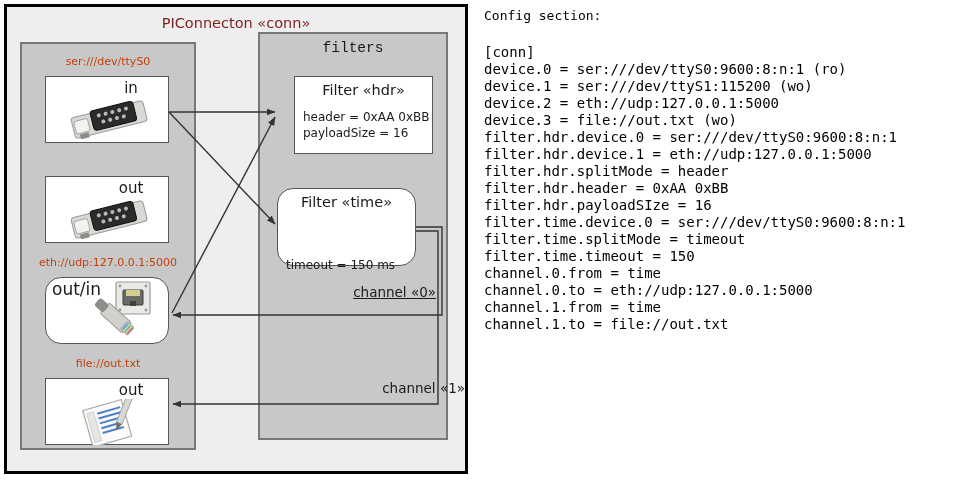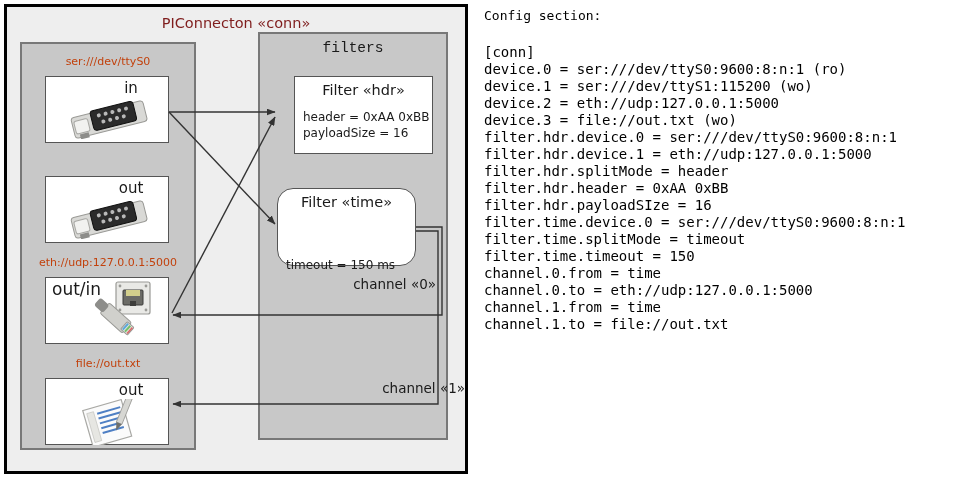--- a/index.html
+++ b/index.html
@@ -115,21 +115,21 @@
           <circle cx="51" cy="21" r="2" fill="#b9b9b9"></circle>
             <circle cx="58" cy="21" r="2" fill="#b9b9b9"></circle>
           <rect x="8" y="14" width="14" height="13" rx="2" fill="#f2f2f0" stroke="#a8a8a4" stroke-width="1"></rect>
           <rect x="11" y="28" width="9" height="5" fill="#8d8d8a"></rect>
         </g>
       </svg>
     </span>
   </div>
 
   <div class="dev-label" style="left:20px;top:256px;width:176px;">eth://udp:127.0.0.1:5000</div>
-  <div class="dev-box" style="left:45px;top:277px;width:124px;height:67px;">
+  <div class="dev-box" style="left:45px;top:277px;width:124px;height:67px;border-radius:16px;">
     <div style="position:absolute;left:6px;top:1px;font-size:17px;color:#1a1a1a;">out/in</div>
     <span class="icon-wrap" style="left:44px;top:2px;">
       <svg width="72" height="62" viewBox="0 0 72 62">
         <rect x="26" y="2" width="34" height="32" rx="2" fill="#e9e9e6" stroke="#9a9a96" stroke-width="1.2"></rect>
         <circle cx="30" cy="6" r="1.4" fill="#9a9a96"></circle>
           <circle cx="56" cy="6" r="1.4" fill="#9a9a96"></circle>
         <circle cx="30" cy="30" r="1.4" fill="#9a9a96"></circle>
           <circle cx="56" cy="30" r="1.4" fill="#9a9a96"></circle>
         <rect x="33" y="10" width="20" height="15" rx="1" fill="#6b6b66" stroke="#3d3d3a" stroke-width="1"></rect>
         <rect x="36" y="10" width="14" height="6" fill="#d3cf8c"></rect>
@@ -179,21 +179,21 @@
     <div class="filter-title">Filter «hdr»</div>
     <div class="filter-prop" style="top:33px;">header = 0xAA 0xBB</div>
     <div class="filter-prop" style="top:49px;">payloadSize = 16</div>
   </div>
 
   <div class="filter-box" style="left:277px;top:188px;width:139px;height:78px;border-radius:16px;">
     <div class="filter-title">Filter «time»</div>
     <div class="filter-prop" style="top:33px;margin-top:36px;">timeout = 150 ms</div>
   </div>
 
-  <div class="channel-label" style="left:258px;top:276px;width:178px;">channel «0»</div>
+  <div class="channel-label" style="left:258px;top:284px;width:178px;text-decoration:underline;">channel «0»</div>
   <div class="channel-label" style="left:258px;top:380px;width:207px;">channel «1»</div>
 
   <svg id="svg-overlay">
     <defs>
       <marker id="ah" markerWidth="9" markerHeight="7" refX="8.4" refY="3.5" orient="auto" markerUnits="userSpaceOnUse">
         <polygon points="0,0 9,3.5 0,7" fill="#333333"></polygon>
       </marker>
     </defs>
 
     <line x1="169" y1="112" x2="275" y2="112" stroke="#333333" stroke-width="1.4" marker-end="url(#ah)"></line>

